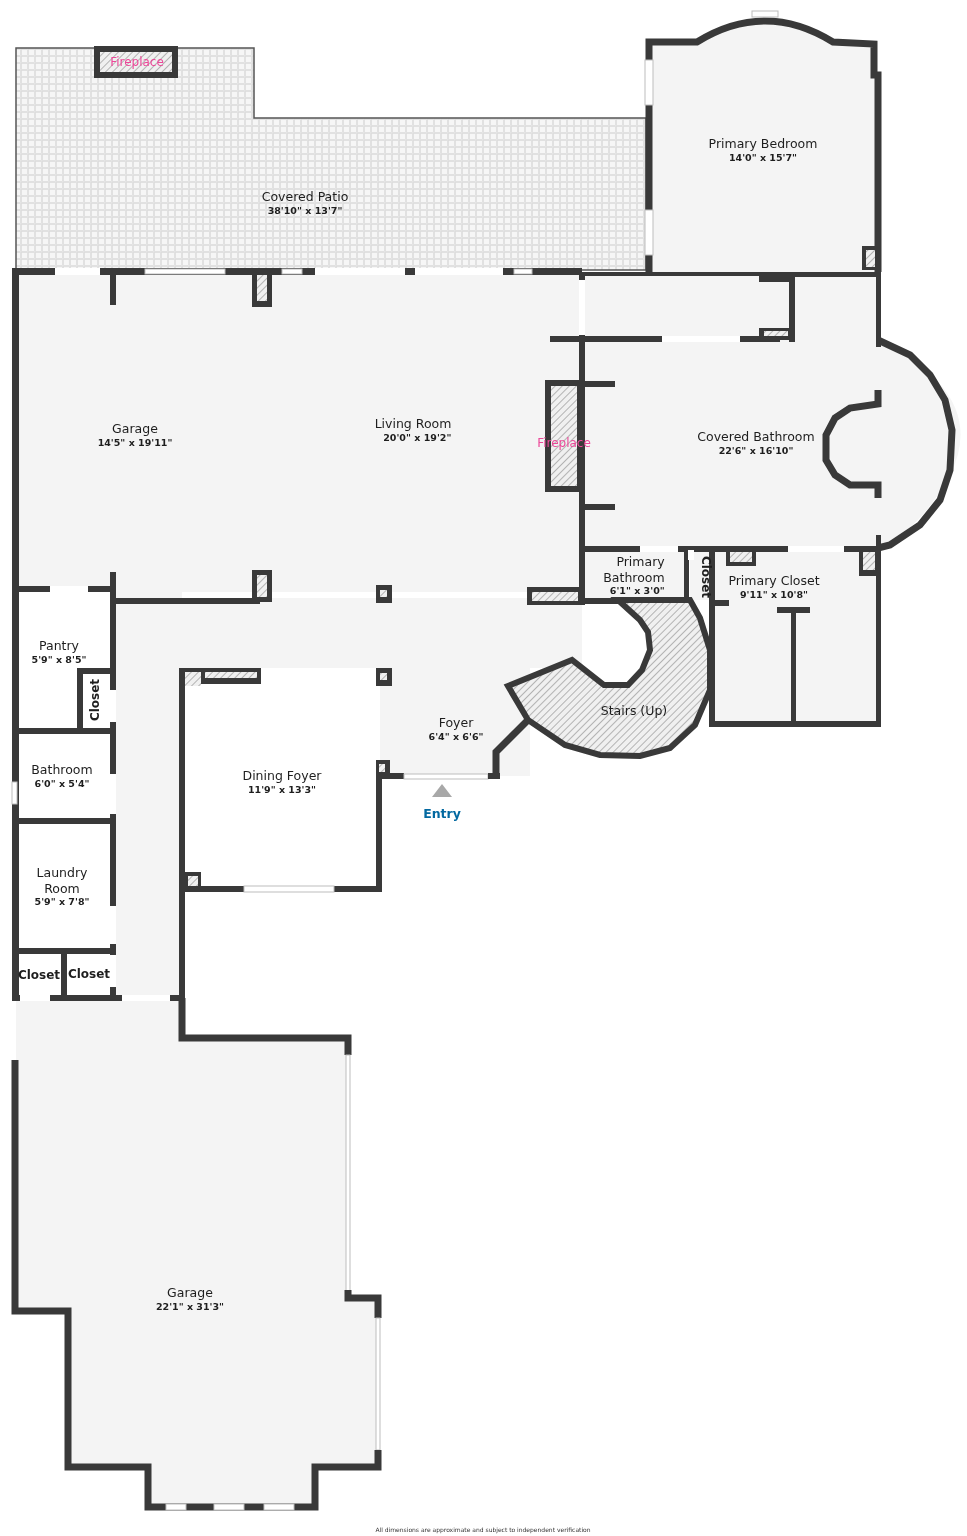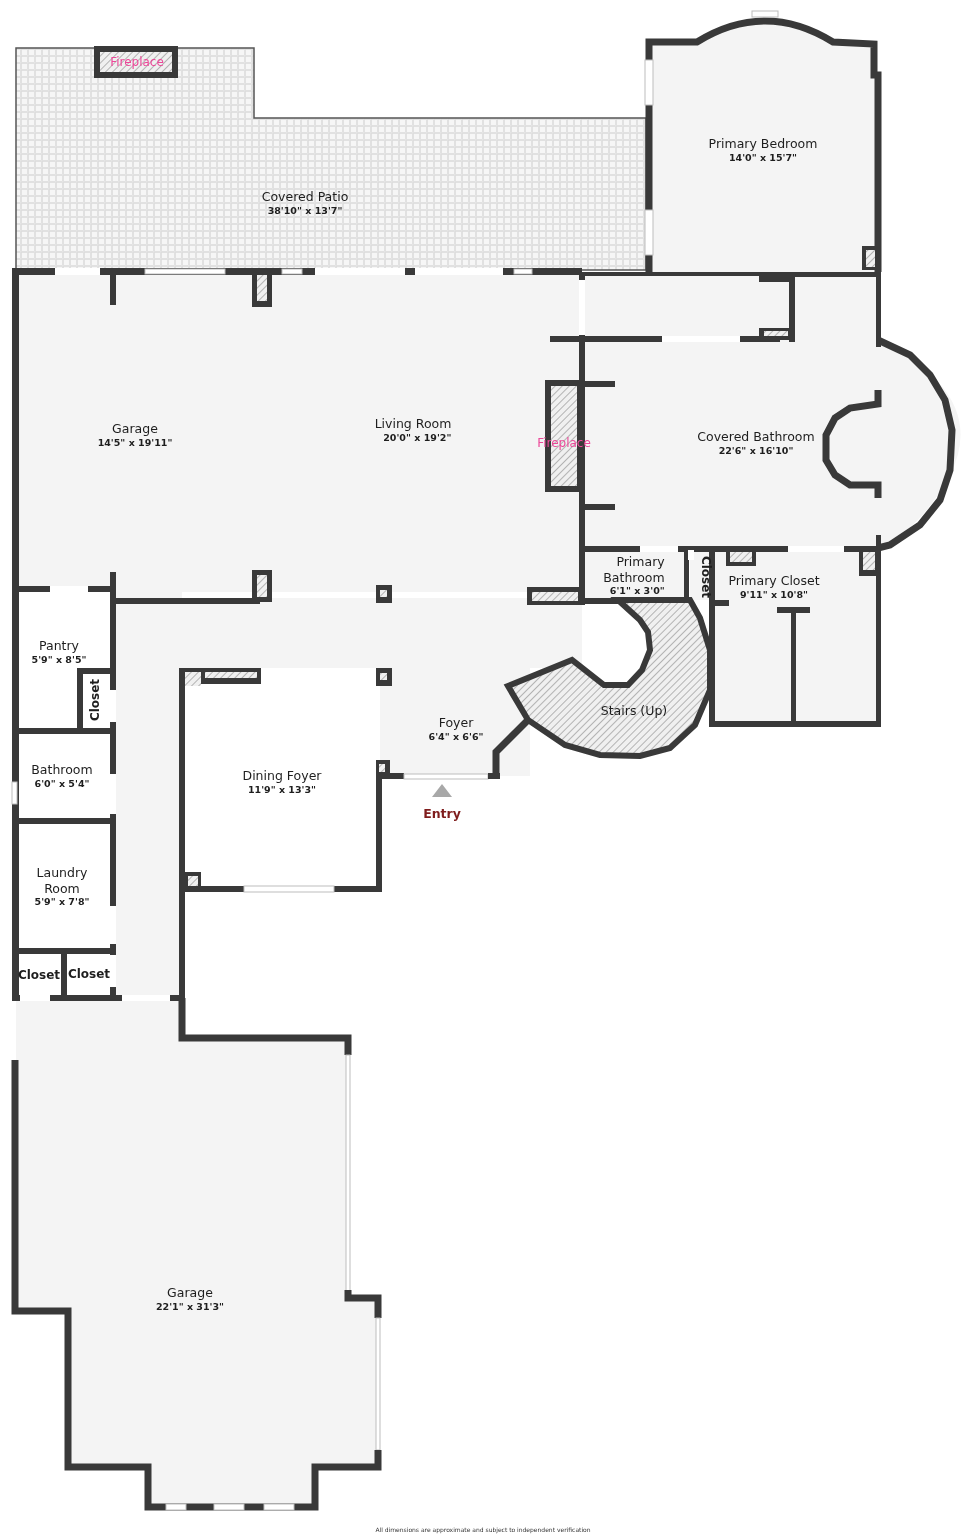--- a/index.html
+++ b/index.html
@@ -10,21 +10,21 @@
   .wallline { fill: none; stroke: #393939; stroke-width: 7; stroke-linejoin: miter; }
   .window { fill: #ffffff; stroke: #bdbdbd; stroke-width: 1; }
   .opening { fill: #ffffff; }
   .hatch { fill: url(#hatch); }
   .room-label { position: absolute; transform: translate(-50%, -50%); text-align: center; color: #1e1e1e; white-space: nowrap; line-height: 1.25; }
   .room-name { font-weight: normal; font-size: 12.5px; display: block; }
   .room-dim { font-weight: bold; font-size: 9.5px; display: block; }
   .vertical { transform: translate(-50%, -50%) rotate(90deg); }
   .small-name { font-weight: bold; font-size: 12px; }
   .fp-label { position: absolute; transform: translate(-50%, -50%); font-weight: normal; font-size: 12px; color: #ec4899; white-space: nowrap; }
-  .entry-label { position: absolute; transform: translate(-50%, -50%); font-weight: bold; font-size: 12.5px; color: #7f1d1d; }
+  .entry-label { position: absolute; transform: translate(-50%, -50%); font-weight: bold; font-size: 12.5px; color: #0369a1; }
   .disclaimer { position: absolute; left: 483px; top: 1529px; transform: translate(-50%, -50%); font-size: 6px; color: #333; white-space: nowrap; }
 </style>
 </head>
 <body>
 
 <svg width="967" height="1536" viewBox="0 0 967 1536">
   <defs>
     <pattern id="hatch" patternUnits="userSpaceOnUse" width="5" height="5" patternTransform="rotate(45)">
       <rect width="5" height="5" fill="#f0f0f0"></rect>
       <line x1="0" y1="0" x2="0" y2="5" stroke="#8a8a8a" stroke-width="1.2"></line>

